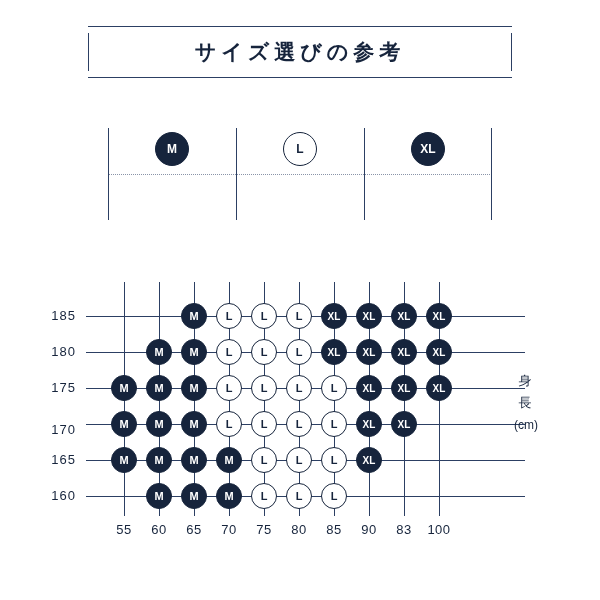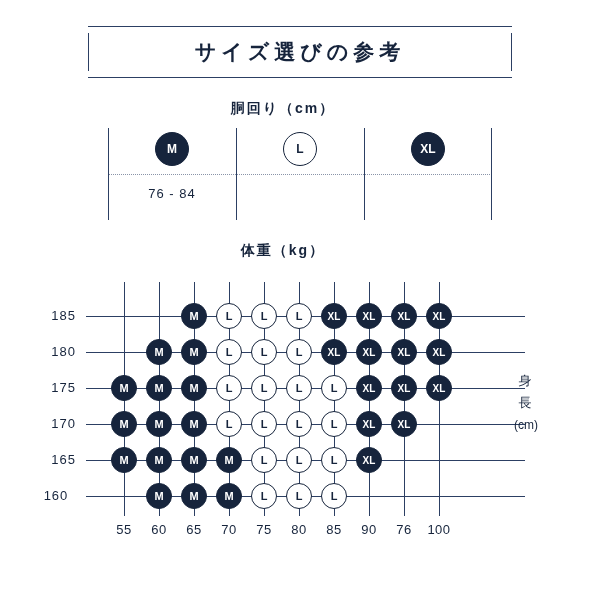--- a/index.html
+++ b/index.html
@@ -204,43 +204,40 @@
 </style>
 </head>
 <body>
 
 <div id="page">
 
   <div class="title-box">
     <span class="title-text">サイズ選びの参考</span>
   </div>
 
-  <div class="section-heading" id="waist-heading">胴回り（cm）</div>
 
   <div id="waist-table">
     <div class="wt-dotted"></div>
 
     <div class="wt-vline" style="left:0px;"></div>
     <div class="wt-vline" style="left:128px;"></div>
     <div class="wt-vline" style="left:256px;"></div>
     <div class="wt-vline" style="left:383px;"></div>
 
     <div class="wt-cell" style="left:0px;width:128px;">
       <div class="wt-badge badge-fill">M</div>
-      <div class="wt-range">76 - 84</div>
     </div>
     <div class="wt-cell" style="left:128px;width:128px;">
       <div class="wt-badge badge-open">L</div>
     </div>
     <div class="wt-cell" style="left:256px;width:128px;">
       <div class="wt-badge badge-fill">XL</div>
     </div>
   </div>
 
-  <div class="section-heading" id="weight-heading">体重（kg）</div>
 
   <div id="grid">
       <div class="gridline-v" style="left: 124px; top: 20px; height: 234px;"></div>
       <div class="gridline-v" style="left: 159px; top: 20px; height: 234px;"></div>
       <div class="gridline-v" style="left: 194px; top: 20px; height: 234px;"></div>
       <div class="gridline-v" style="left: 229px; top: 20px; height: 234px;"></div>
       <div class="gridline-v" style="left: 264px; top: 20px; height: 234px;"></div>
       <div class="gridline-v" style="left: 299px; top: 20px; height: 234px;"></div>
       <div class="gridline-v" style="left: 334px; top: 20px; height: 234px;"></div>
       <div class="gridline-v" style="left: 369px; top: 20px; height: 234px;"></div>
@@ -248,32 +245,32 @@
       <div class="gridline-v" style="left: 439px; top: 20px; height: 234px;"></div>
       <div class="gridline-h" style="top: 54px; left: 86px; width: 439px;"></div>
       <div class="gridline-h" style="top: 90px; left: 86px; width: 439px;"></div>
       <div class="gridline-h" style="top: 126px; left: 86px; width: 439px;"></div>
       <div class="gridline-h" style="top: 162px; left: 86px; width: 439px;"></div>
       <div class="gridline-h" style="top: 198px; left: 86px; width: 439px;"></div>
       <div class="gridline-h" style="top: 234px; left: 86px; width: 439px;"></div>
       <div class="y-label" style="top: 46px; left: 36px; width: 40px;">185</div>
       <div class="y-label" style="top: 82px; left: 36px; width: 40px;">180</div>
       <div class="y-label" style="top: 118px; left: 36px; width: 40px;">175</div>
-      <div class="y-label" style="top: 154px; left: 36px; width: 40px;">170</div>
+      <div class="y-label" style="top: 160px; left: 36px; width: 40px;">170</div>
       <div class="y-label" style="top: 190px; left: 36px; width: 40px;">165</div>
-      <div class="y-label" style="top: 226px; left: 36px; width: 40px; text-align: center;">160</div>
+      <div class="y-label" style="top: 226px; left: 36px; width: 40px;">160</div>
       <div class="x-label" style="left: 106px; top: 260px; width: 36px;">55</div>
       <div class="x-label" style="left: 141px; top: 260px; width: 36px;">60</div>
       <div class="x-label" style="left: 176px; top: 260px; width: 36px;">65</div>
       <div class="x-label" style="left: 211px; top: 260px; width: 36px;">70</div>
       <div class="x-label" style="left: 246px; top: 260px; width: 36px;">75</div>
       <div class="x-label" style="left: 281px; top: 260px; width: 36px; text-align: center;">80</div>
       <div class="x-label" style="left: 316px; top: 260px; width: 36px;">85</div>
       <div class="x-label" style="left: 351px; top: 260px; width: 36px;">90</div>
-      <div class="x-label" style="left: 386px; top: 260px; width: 36px;">76</div>
+      <div class="x-label" style="left: 386px; top: 260px; width: 36px;">83</div>
       <div class="x-label" style="left: 421px; top: 260px; width: 36px;">100</div>
       <div class="cell cell-fill" style="left: 181px; top: 41px;">M</div>
       <div class="cell cell-open" style="left: 216px; top: 41px;">L</div>
       <div class="cell cell-open" style="left: 251px; top: 41px;">L</div>
       <div class="cell cell-open" style="left: 286px; top: 41px;">L</div>
       <div class="cell cell-fill xl" style="left: 321px; top: 41px;">XL</div>
       <div class="cell cell-fill xl" style="left: 356px; top: 41px;">XL</div>
       <div class="cell cell-fill xl" style="left: 391px; top: 41px;">XL</div>
       <div class="cell cell-fill xl" style="left: 426px; top: 41px;">XL</div>
       <div class="cell cell-fill" style="left: 146px; top: 77px;">M</div>

